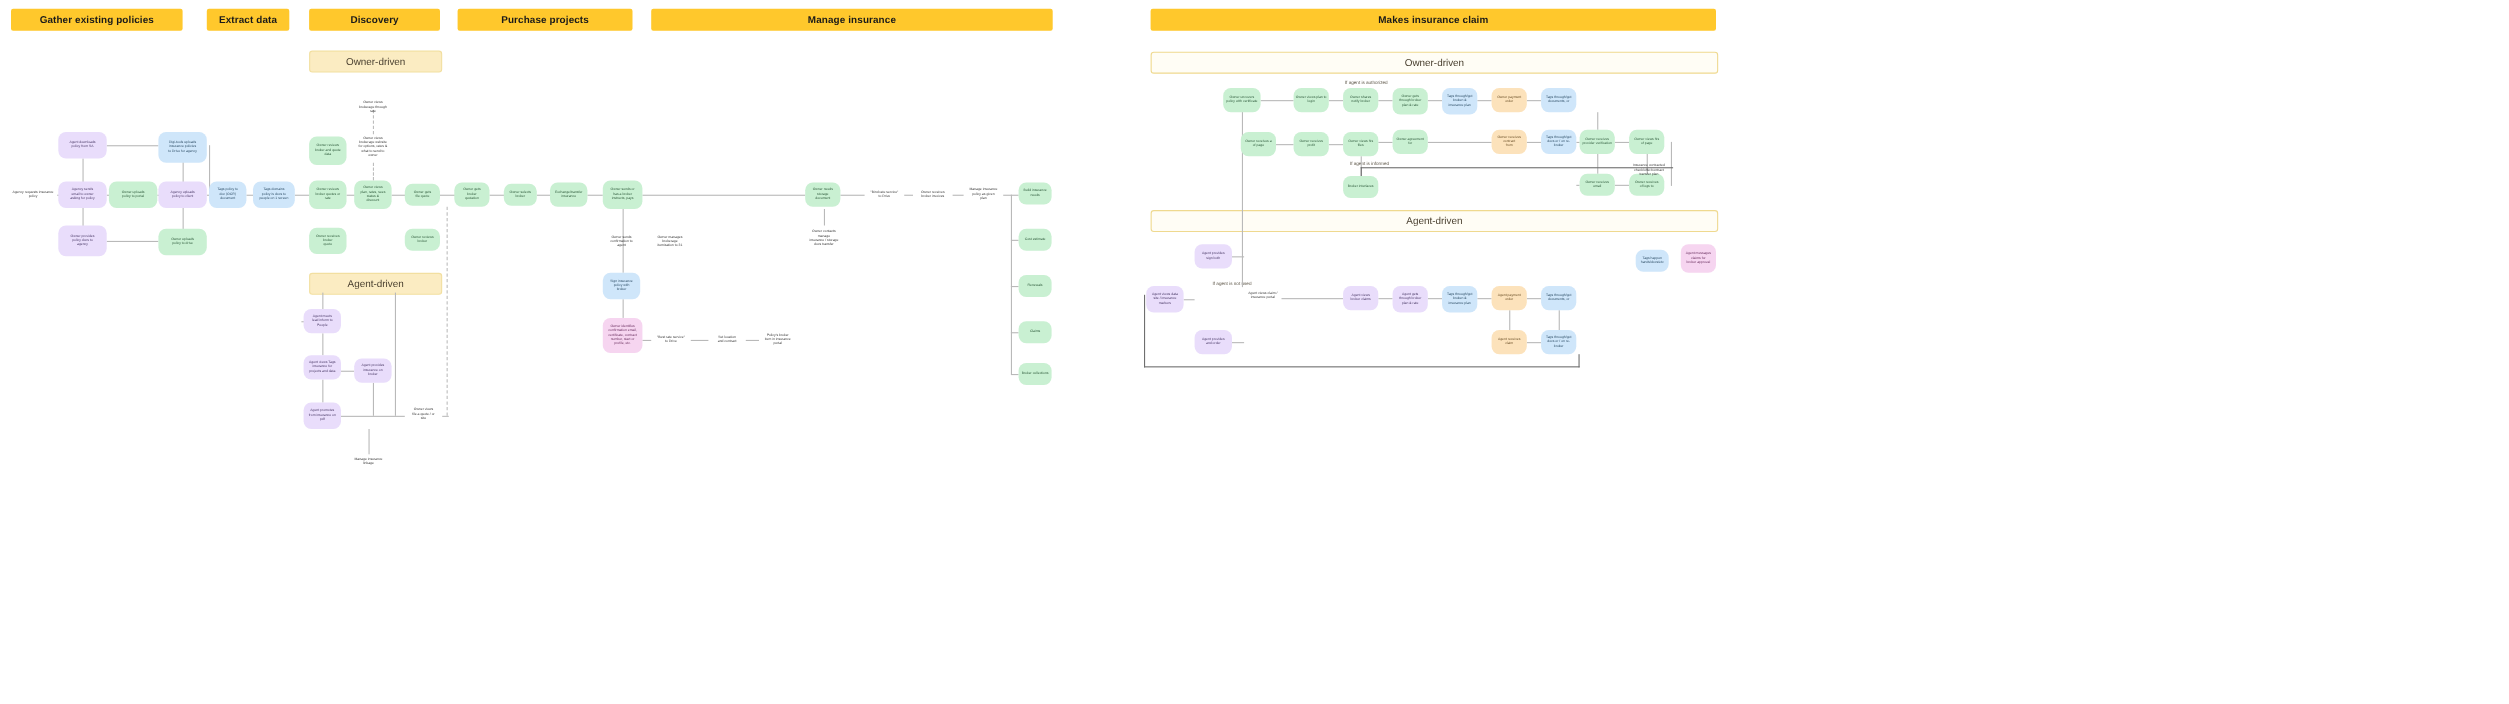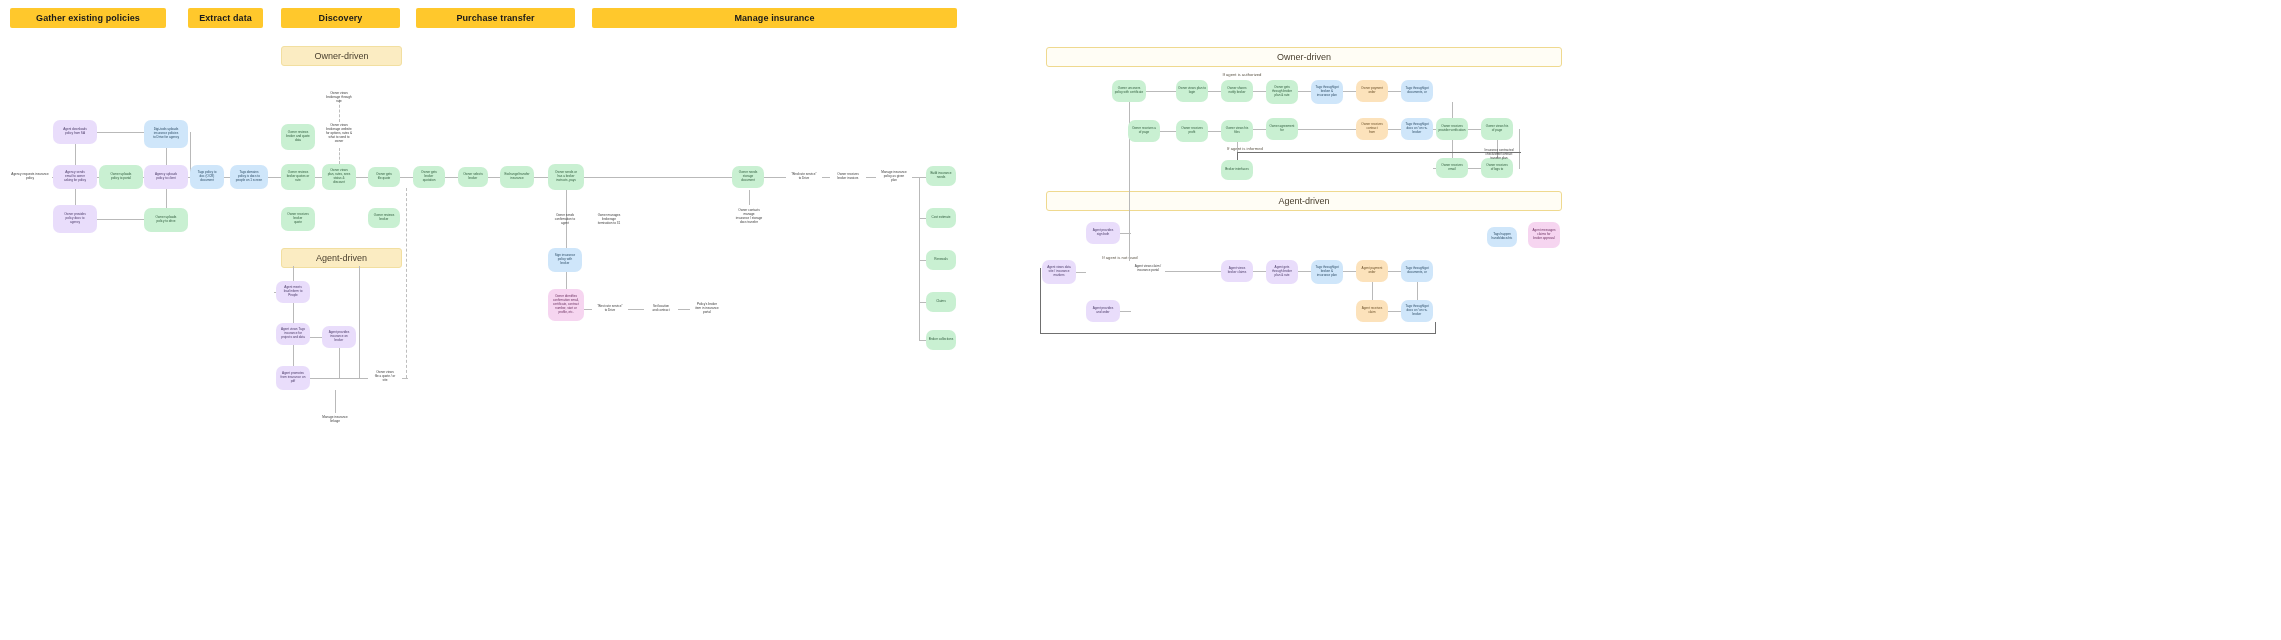--- a/index.html
+++ b/index.html
@@ -37,22 +37,23 @@
   .edge.dark-v{background:#6f6f6f;}
 </style>
 </head>
 <body>
 
 <div id="canvas">
 
   <div class="phase" style="left:10px;top:8px;width:156px;">Gather existing policies</div>
   <div class="phase" style="left:188px;top:8px;width:75px;">Extract data</div>
   <div class="phase" style="left:281px;top:8px;width:119px;">Discovery</div>
-  <div class="phase" style="left:416px;top:8px;width:159px;">Purchase transfer</div>
+  <div class="phase" style="left:416px;top:8px;width:159px;">Purchase projects</div>
   <div class="phase" style="left:592px;top:8px;width:365px;">Manage insurance</div>
+  <div class="phase" style="left:1046px;top:8px;width:514px;">Makes insurance claim</div>
 
   <div class="lane filled" style="left:281px;top:46px;width:119px;height:18px;">Owner-driven</div>
   <div class="lane filled" style="left:281px;top:248px;width:119px;height:18px;">Agent-driven</div>
   <div class="lane outlined" style="left:1046px;top:47px;width:514px;height:18px;">Owner-driven</div>
   <div class="lane outlined" style="left:1046px;top:191px;width:514px;height:18px;">Agent-driven</div>
 
   <div class="sublane" style="left:1212px;top:72px;width:60px;">If agent is authorized</div>
   <div class="sublane" style="left:1215px;top:146px;width:60px;">If agent is informed</div>
   <div class="sublane" style="left:1090px;top:255px;width:60px;">If agent is not used</div>
 

